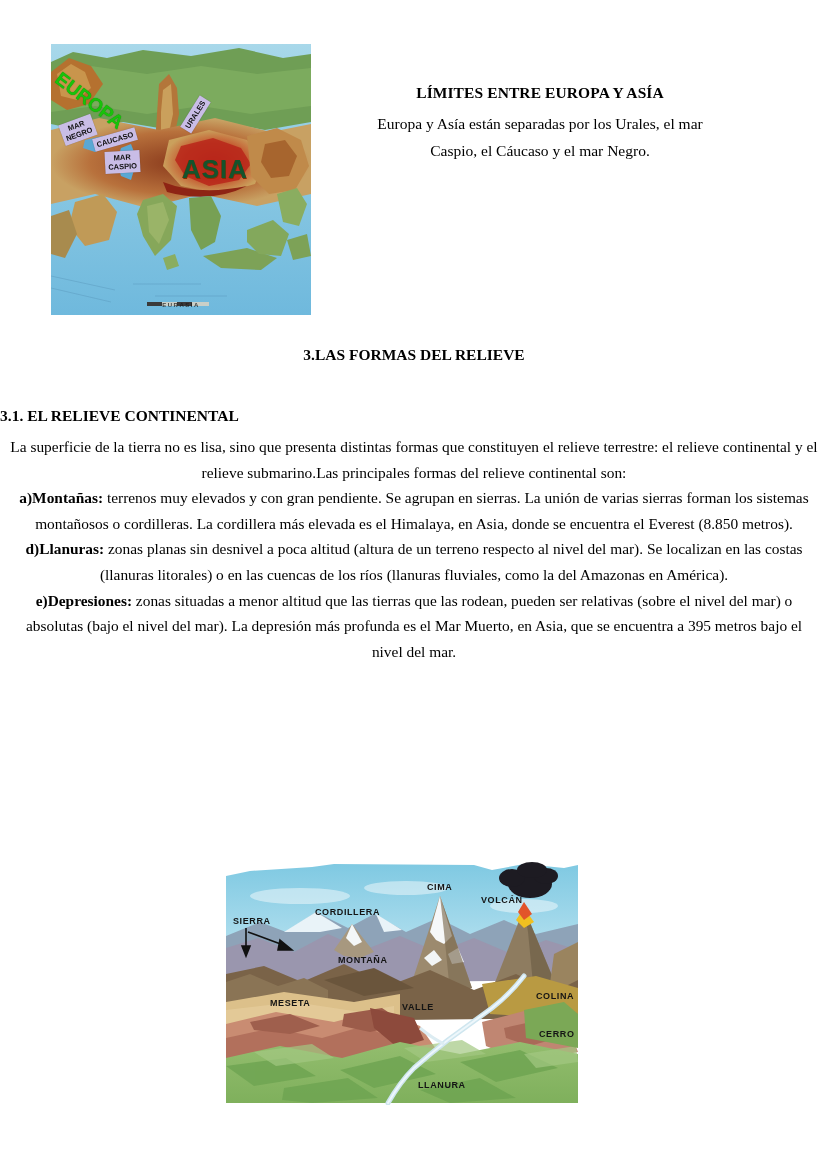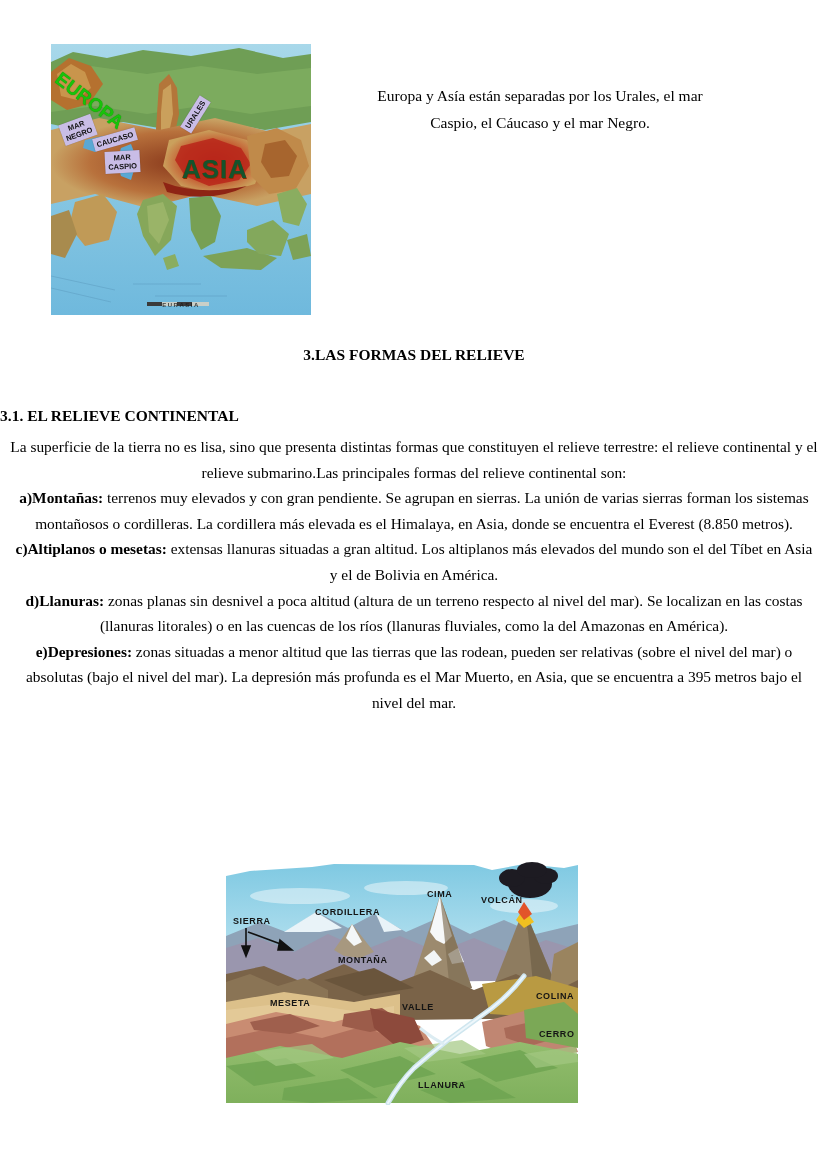--- a/index.html
+++ b/index.html
@@ -149,21 +149,21 @@
     font-family: "Liberation Sans", sans-serif;
     font-weight: bold;
     font-size: 9px;
     color: #141414;
     letter-spacing: .6px;
     white-space: nowrap;
   }
   .rl-sierra     { left: 9px;   top: 54px; }
   .rl-cordillera { left: 91px;  top: 45px; }
   .rl-montana    { left: 114px; top: 93px; }
-  .rl-cima       { left: 203px; top: 27px; }
+  .rl-cima       { left: 203px; top: 20px; }
   .rl-volcan     { left: 257px; top: 33px; }
   .rl-meseta     { left: 46px;  top: 136px; }
   .rl-valle      { left: 178px; top: 140px; }
   .rl-colina     { left: 312px; top: 129px; }
   .rl-cerro      { left: 315px; top: 167px; }
   .rl-llanura    { left: 194px; top: 218px; }
 </style>
 </head>
 <body>
 
@@ -248,38 +248,36 @@
     <div class="tag tag-urales">URALES</div>
     <div class="tag tag-marnegro">MAR
 NEGRO</div>
     <div class="tag tag-caucaso">CAUCASO</div>
     <div class="tag tag-marcaspio">MAR
 CASPIO</div>
     <div class="map-bottom-text">EURASIA</div>
   </div>
 
   <div class="note">
+    <div class="note-title">LÍMITES ENTRE EUROPA Y ASÍA</div>
     <div class="note-body">Europa y Asía están separadas por los Urales, el mar Caspio, el Cáucaso y el mar Negro.</div>
   </div>
 </div>
 
 <div class="article">
   <div class="h-main">3.LAS FORMAS DEL RELIEVE</div>
   <div class="h-sub">3.1. EL RELIEVE CONTINENTAL</div>
 
   <p class="para intro">La superficie de la tierra no es lisa, sino que presenta distintas formas que constituyen el relieve terrestre: el relieve continental y el relieve submarino.Las principales formas del relieve continental son:</p>
 
   <p class="para">
     <b>a)Montañas:</b><span> terrenos muy elevados y con gran pendiente. Se agrupan en sierras. La unión de varias sierras forman los sistemas montañosos o cordilleras. La cordillera más elevada es el Himalaya, en Asia, donde se encuentra el Everest (8.850 metros).</span>
   </p>
 
 
-  <p class="para">
-    <b>c)Altiplanos o mesetas:</b><span> extensas llanuras situadas a gran altitud. Los altiplanos más elevados del mundo son el del Tíbet en Asia y el de Bolivia en América.</span>
-  </p>
 
   <p class="para">
     <b>d)Llanuras:</b><span> zonas planas sin desnivel a poca altitud (altura de un terreno respecto al nivel del mar). Se localizan en las costas (llanuras litorales) o en las cuencas de los ríos (llanuras fluviales, como la del Amazonas en América).</span>
   </p>
 
   <p class="para">
     <b>e)Depresiones:</b><span> zonas situadas a menor altitud que las tierras que las rodean, pueden ser relativas (sobre el nivel del mar) o absolutas (bajo el nivel del mar). La depresión más profunda es el Mar Muerto, en Asia, que se encuentra a 395 metros bajo el nivel del mar.</span>
   </p>
 </div>
 

